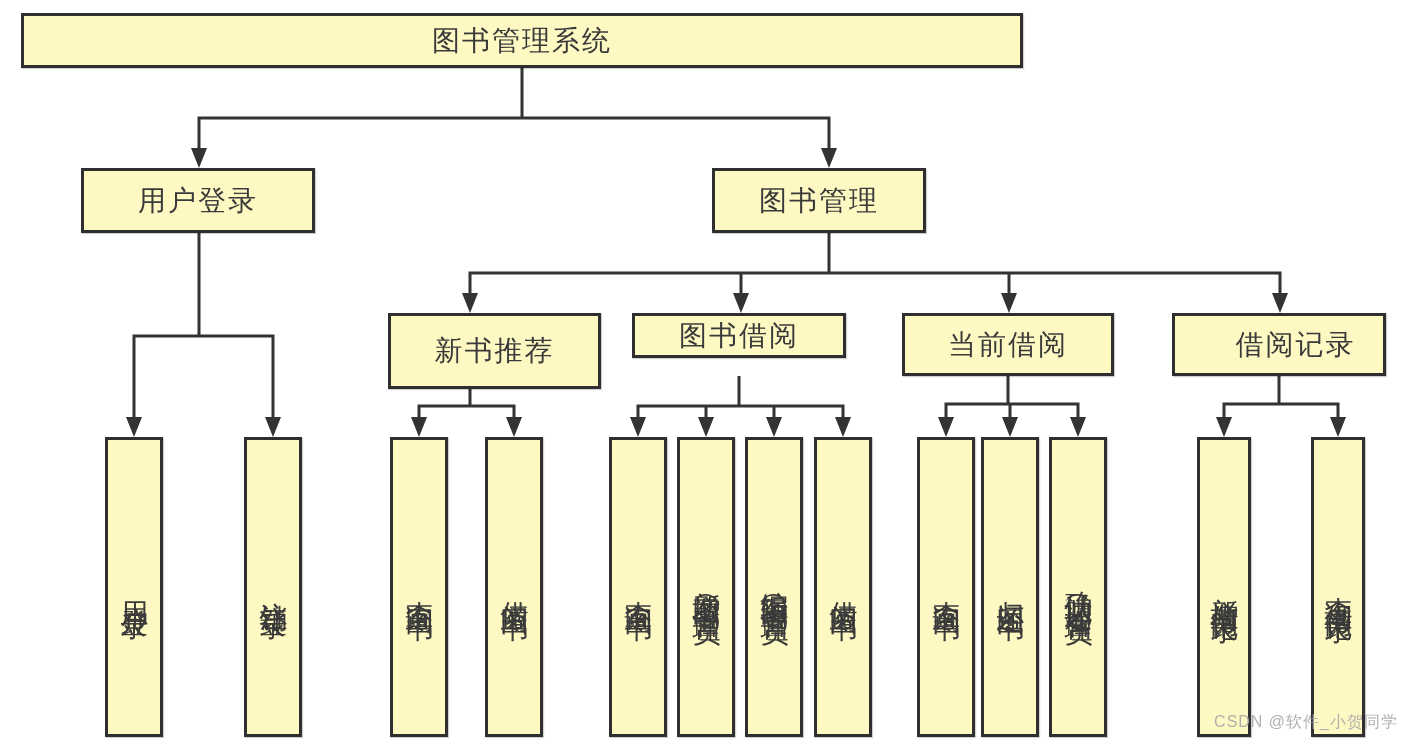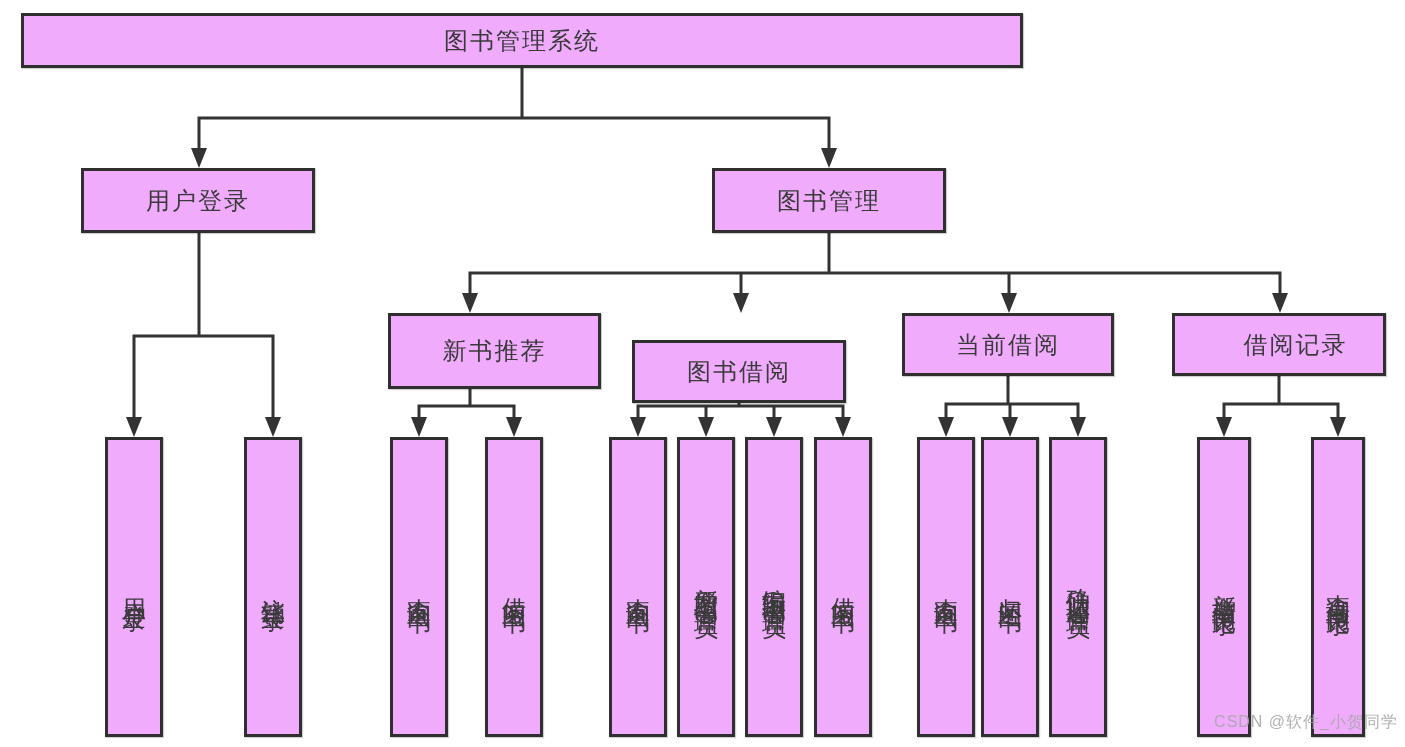--- a/index.html
+++ b/index.html
@@ -29,26 +29,26 @@
     stroke-width: 3;
   }
   .ahead {
     fill: var(--line);
     stroke: none;
   }
   .node {
     position: absolute;
     box-sizing: border-box;
     border: 3px solid var(--node_border);
-    background: #f0abfc;
+    background: #fef9c3;
     display: flex;
     align-items: center;
     justify-content: center;
     color: var(--text);
-    font-size: 24px;
+    font-size: 28px;
     letter-spacing: 2px;
     box-shadow: 1px 1px 1px rgba(0,0,0,0.18);
   }
   .node .hlabel {
     white-space: nowrap;
   }
   .node .vtext {
     writing-mode: vertical-rl;
     text-orientation: upright;
     letter-spacing: 4px;
@@ -95,28 +95,28 @@
     <path class="ahead" d="M1216 417 L1232 417 L1224 437 Z M1330 417 L1346 417 L1338 437 Z"></path>
   </svg>
 
   <div class="node" style="left:21px; top:13px; width:1002px; height:55px;">
     <span class="hlabel">图书管理系统</span>
   </div>
 
   <div class="node" style="left:81px; top:168px; width:234px; height:65px;">
     <span class="hlabel">用户登录</span>
   </div>
-  <div class="node" style="left:712px; top:168px; width:234px; height:65px;">
+  <div class="node" style="left:712px; top:168px; width:214px; height:65px;">
     <span class="hlabel">图书管理</span>
   </div>
 
   <div class="node" style="left:363px; top:313px; width:213px; height:76px;margin-left:25px;">
     <span class="hlabel">新书推荐</span>
   </div>
-  <div class="node" style="left:632px; top:313px; width:214px; height:63px;margin-top:27px;">
+  <div class="node" style="left:632px; top:313px; width:214px; height:45px;">
     <span class="hlabel">图书借阅</span>
   </div>
   <div class="node" style="left:902px; top:313px; width:212px; height:63px;">
     <span class="hlabel">当前借阅</span>
   </div>
   <div class="node" style="left:1172px; top:313px; width:214px; height:63px;padding-left:33px;">
     <span class="hlabel">借阅记录</span>
   </div>
 
   <div class="node" style="left:105px; top:437px; width:58px; height:300px;">

